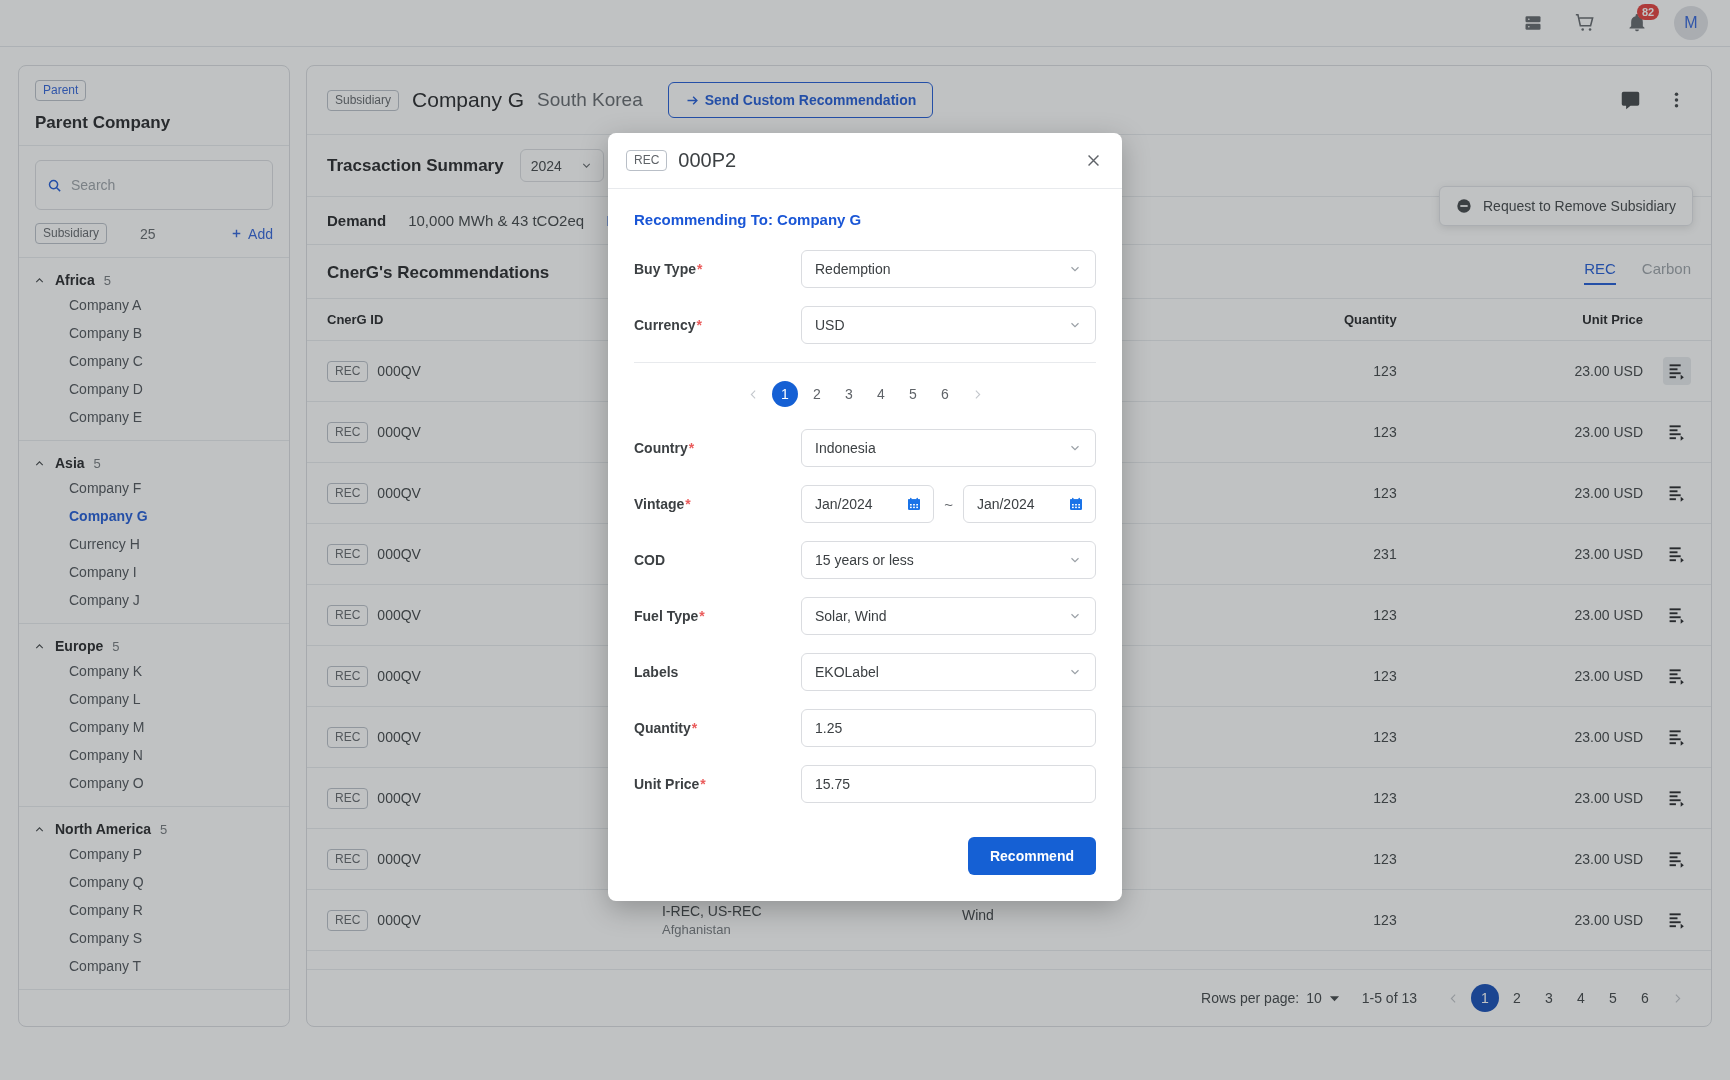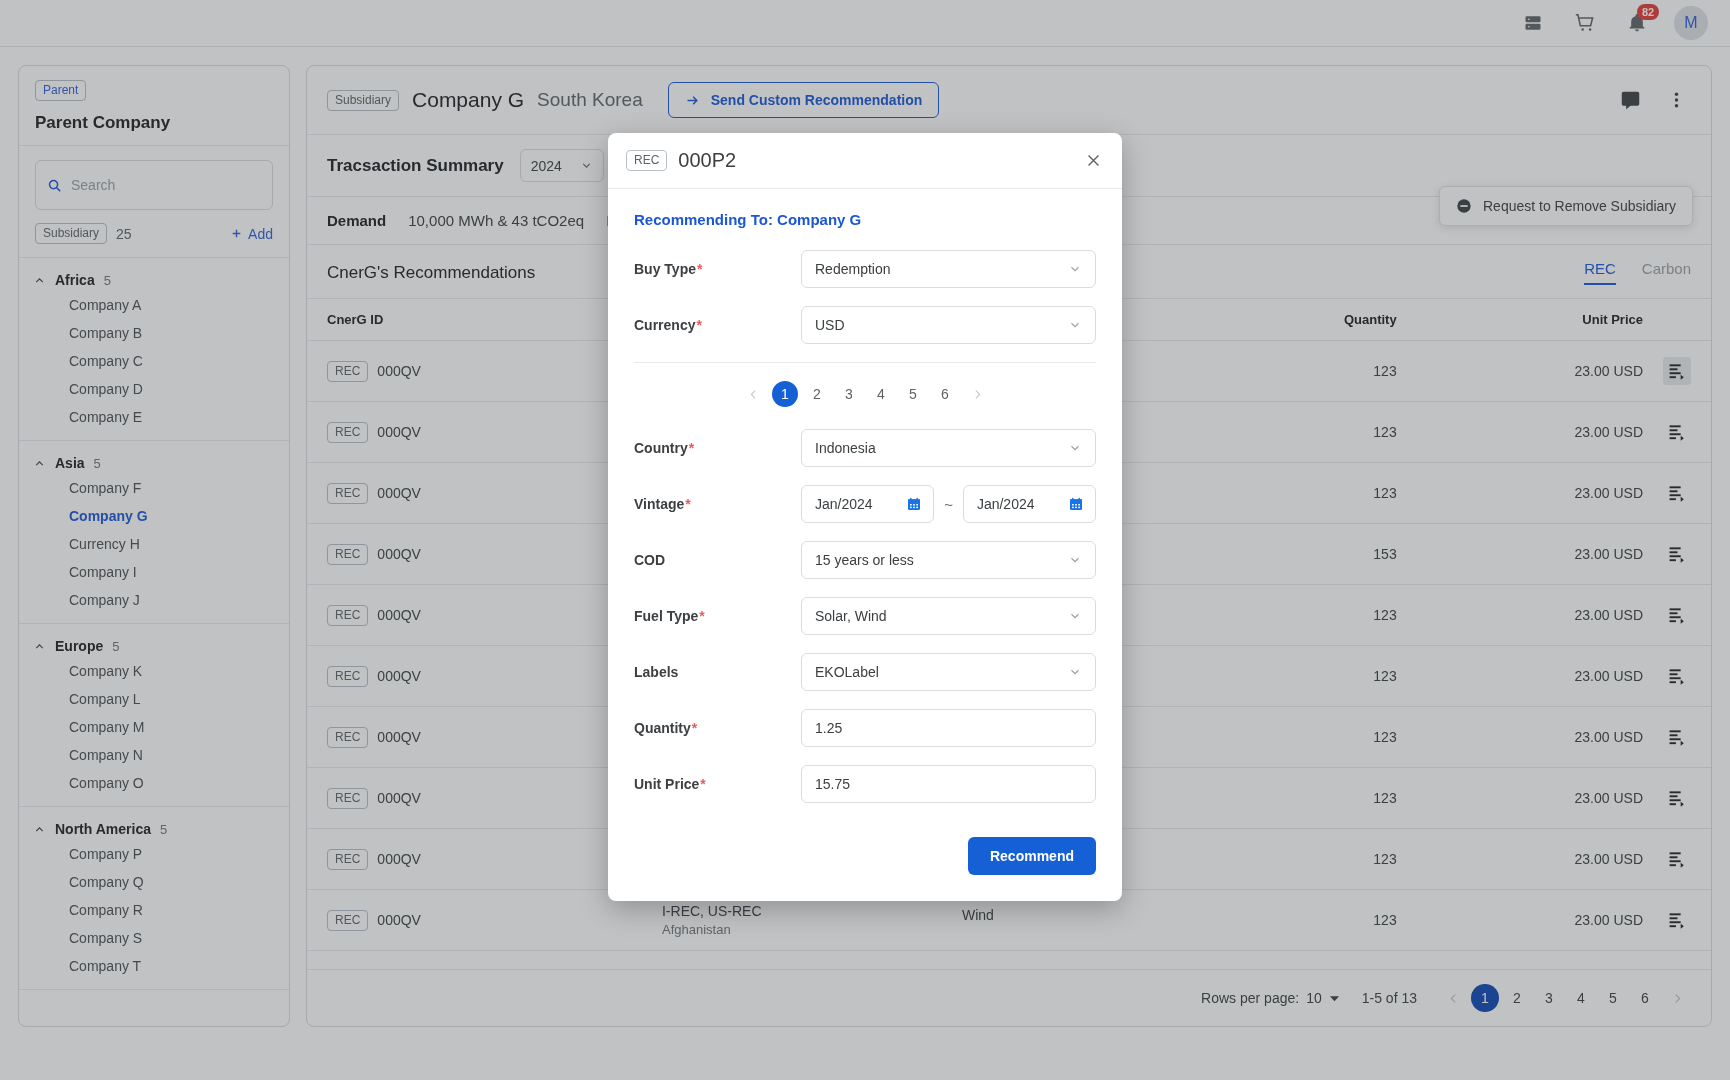--- a/index.html
+++ b/index.html
@@ -103,21 +103,21 @@
     border: 0; outline: 0; font-size: 14px; width: 100%;
     font-family: "Liberation Sans", sans-serif;
     color: #3c4043; background: transparent;
   }
   .searchbox input::placeholder { color: #9aa0a6; }
   .sb-subrow {
     padding: 13px 16px 13px;
     display: flex; align-items: center; gap: 9px;
     border-bottom: 1px solid #e8eaed;
   }
-  .sb-count { color: #5f6368; font-size: 14px; }
+  .sb-count { color: #5f6368; font-size: 14px; margin-left: 24px; }
   .add-btn {
     margin-left: auto;
     color: #2b5fd9;
     font-size: 14px;
     display: flex; align-items: center; gap: 5px;
     cursor: pointer;
   }
   .sb-scroll { overflow: hidden; flex: 1; }
   .group { border-bottom: 1px solid #e8eaed; padding: 11px 0 9px; }
   .group-head {
@@ -161,21 +161,21 @@
   }
   .co-name { font-size: 21px; color: #202124; font-weight: 500; }
   .co-country { font-size: 19px; color: #5f6368; }
   .outline-btn {
     border: 1px solid #1a56d6;
     border-radius: 6px;
     color: #1a56d6;
     font-weight: bold;
     font-size: 14px;
     padding: 9px 16px;
-    display: flex; align-items: center; gap: 11px;
+    display: flex; align-items: center; gap: 5px;
     background: #fff;
     cursor: pointer;
     margin-left: 12px;
   }
   .head-actions { margin-left: auto; display: flex; align-items: center; gap: 16px; }
   .head-actions .tb-icon { color: #3c4043; }
 
   .summary-row {
     display: flex; align-items: center; gap: 16px;
     padding: 14px 20px;
@@ -201,21 +201,21 @@
   }
   .demand-label { font-weight: bold; color: #202124; font-size: 15px; }
   .demand-val { color: #3c4043; font-size: 15px; }
   .link { color: #1a56d6; cursor: pointer; font-size: 15px; }
 
   .rec-head {
     display: flex; align-items: center;
     padding: 15px 20px 13px;
     border-bottom: 1px solid #e8eaed;
   }
-  .rec-title { font-size: 17px; font-weight: normal; color: #202124; }
+  .rec-title { font-size: 17px; font-weight: bold; color: #202124; }
   .tabs { margin-left: auto; display: flex; gap: 26px; }
   .tab {
     font-size: 15px; color: #9aa0a6; cursor: pointer;
     padding-bottom: 6px;
   }
   .tab.active { color: #1a56d6; border-bottom: 2px solid #1a56d6; }
 
   table { width: 100%; border-collapse: collapse; }
   th {
     text-align: left;
@@ -673,21 +673,21 @@
             <td>
               <span class="id-cell">
                 <span class="chip grey">REC</span>
                 <span>000QV</span>
               </span>
             </td>
             <td>
               <div class="prod-main">I-REC</div>
               <div class="prod-sub">Algeria</div>
             </td>
-            <td class="col-right">153</td>
+            <td class="col-right">231</td>
             <td class="col-right">23.00 USD</td>
             <td>
               <div class="row-action">
                 <svg width="19" height="19" viewBox="0 0 24 24" fill="currentColor">
                   <rect x="2" y="3" width="14" height="2.4"></rect>
                   <rect x="2" y="8" width="10" height="2.4"></rect>
                   <rect x="2" y="13" width="14" height="2.4"></rect>
                   <rect x="2" y="18" width="8" height="2.4"></rect>
                   <path d="M16 16l4 3.2-4 3.2z"></path>
                 </svg>

